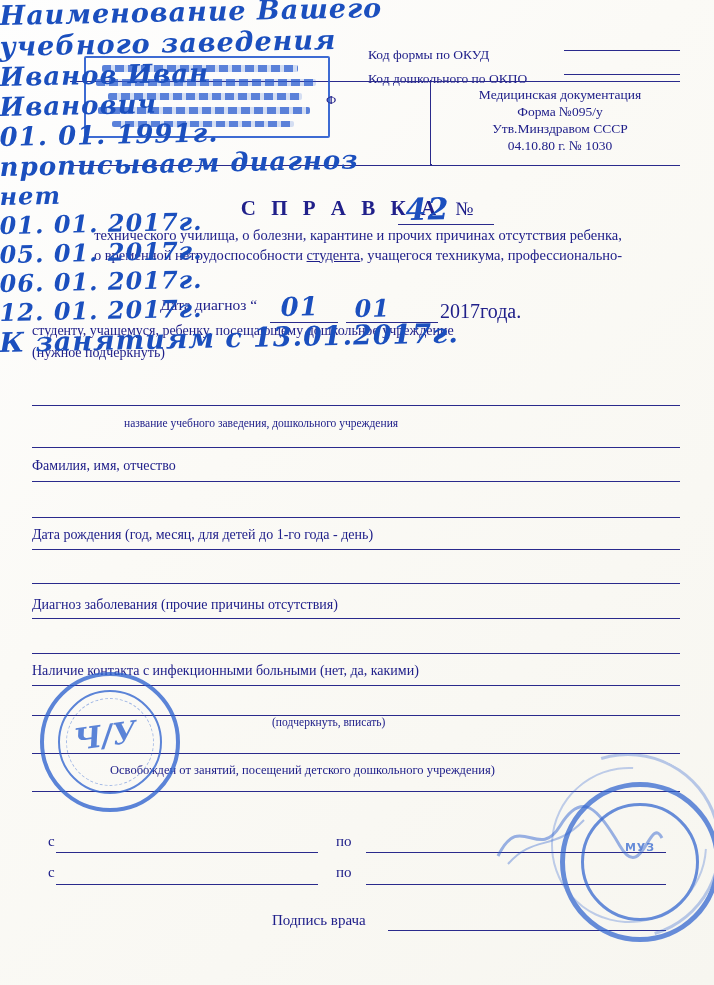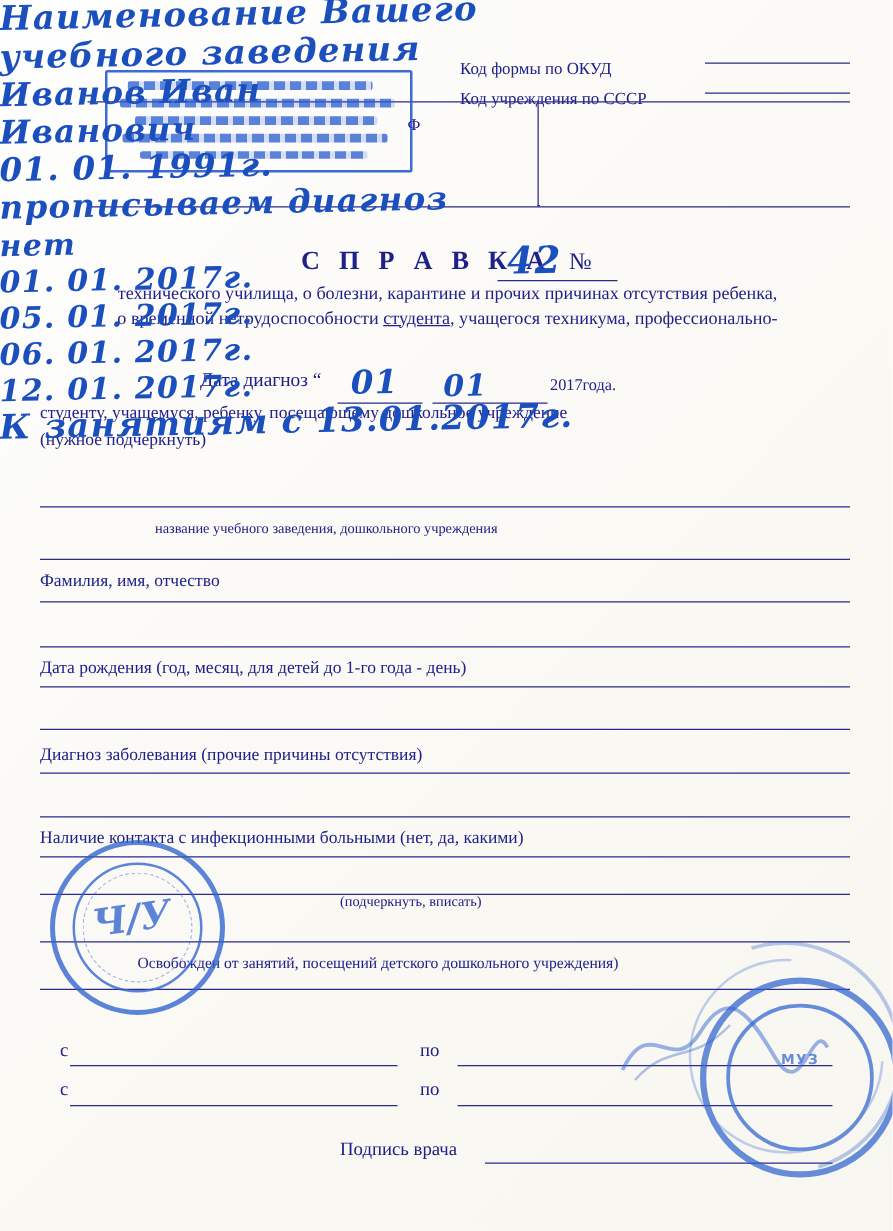--- a/index.html
+++ b/index.html
@@ -119,21 +119,21 @@
     line-height: 19.5px;
   }
   #subtitle u { text-decoration: underline; }
 
   
   #date-row { position: absolute; left: 160px; top: 296px; font-size: 15.5px; }
   #dq1 { position:absolute; left: 281px; top: 292px; font-size: 26px;}
   #dq2 { position:absolute; left: 355px; top: 294px; font-size: 24px;}
   #date-line-1 { left: 270px; top: 322px; width: 68px; }
   #date-line-2 { left: 346px; top: 322px; width: 92px; }
-  #year-txt { position: absolute; left: 440px; top: 300px; font-size: 13px; }
+  #year-txt { position: absolute; left: 440px; top: 300px; font-size: 20px; }
 
   
   .blabel { position: absolute; font-size: 14px; white-space: nowrap; }
   .small  { font-size: 11.5px; }
 
   
   .rule { position: absolute; left: 32px; width: 648px; height: 1px; border-bottom: 1.2px solid #2a2a8c; }
 
   
   .per-lbl { position: absolute; font-size: 15px; }
@@ -228,39 +228,45 @@
 <body>
 
 <div class="page">
 
   <div id="okud-block">
     <div class="row">
       <span class="lbl prt">Код формы по ОКУД</span>
       <span class="ul"></span>
     </div>
     <div class="row">
-      <span class="lbl prt">Код учреждения по СССР</span>
+      <span class="lbl prt">Код дошкольного по ОКПО</span>
       <span class="ul"></span>
     </div>
   </div>
 
   <div class="line" id="hdr-rule-h1"></div>
   <div class="line" id="hdr-rule-h2"></div>
   <div class="line" id="hdr-rule-v"></div>
 
   <div id="stamp-org">
     <div class="sl"></div>
       <div class="sl"></div>
       <div class="sl"></div>
       <div class="sl"></div>
       <div class="sl"></div>
   </div>
 
   <div class="abs prt" id="f-letter">Ф</div>
 
+  <div id="med-doc" class="prt">
+    <div>Медицинская документация</div>
+    <div>Форма №095/у</div>
+    <div>Утв.Минздравом СССР</div>
+    <div>04.10.80 г. № 1030</div>
+  </div>
 
   <div id="title" class="prt">
     <span class="t">С П Р А В К А</span><span class="num">№</span>
   </div>
   <div class="hw" id="num-val">42</div>
   <div class="line" id="num-line"></div>
 
   <div id="subtitle" class="prt">
     <div>технического училища, о болезни, карантине и прочих причинах отсутствия ребенка,</div>
     <div>

